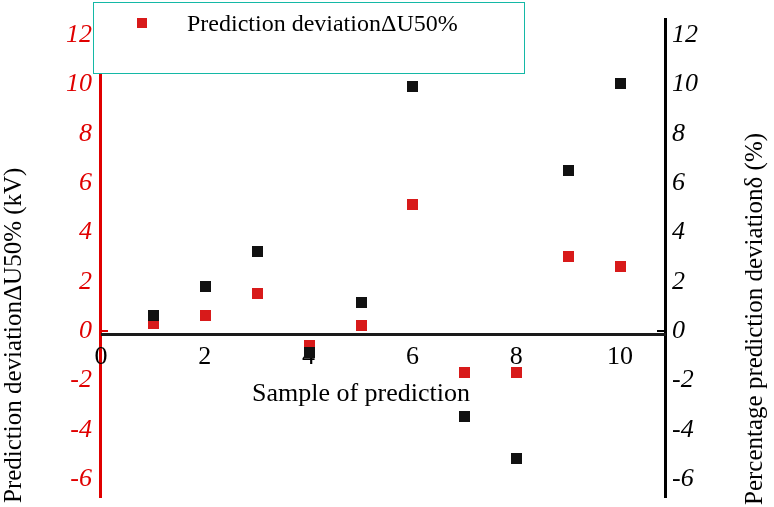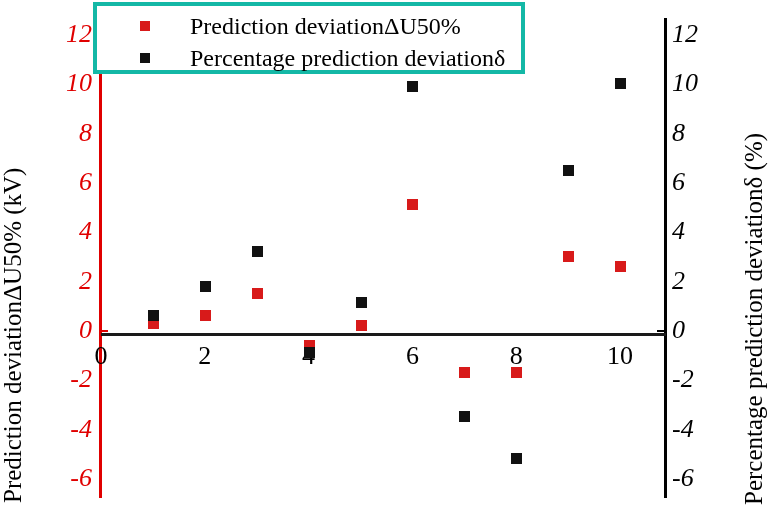--- a/index.html
+++ b/index.html
@@ -62,21 +62,21 @@
   }
 
   
   .pt{position:absolute;width:11px;height:11px;}
   .pt.red{background:#d81a1a;}
   .pt.black{background:#111111;}
 
   
   #legend{
     position:absolute;left:93px;top:2px;width:432px;height:72px;
-    border:4px solid #14b8a6;background:#fff;
+    border:1px solid #14b8a6;background:#fff;
     box-sizing:border-box;
     padding:4px 0 0 0;
   }
   .legend-row{
     display:flex;align-items:center;height:32px;
   }
   .legend-swatch{width:10px;height:10px;margin-left:43px;}
   .legend-swatch.red{background:#d81a1a;}
   .legend-swatch.black{background:#111;}
   .legend-text{
@@ -85,20 +85,21 @@
 </style>
 </head>
 <body>
 
 <div id="figure">
 
   <div class="vtitle" id="ytitle-left">Prediction deviationΔU50% (kV)</div>
 
   <div class="vtitle" id="ytitle-right">Percentage prediction deviationδ (%)</div>
 
+  <div id="xtitle">Sample of prediction</div>
 
   <div id="axis-left"></div>
   <div id="axis-right"></div>
   <div id="axis-x"></div>
 
   <div id="ylabels-left">
       <div class="ylab ylab-left" style="top: 21px;">12</div>
       <div class="ylab ylab-left" style="top: 70.3333px;">10</div>
       <div class="ylab ylab-left" style="top: 119.667px;">8</div>
       <div class="ylab ylab-left" style="top: 169px;">6</div>
@@ -152,19 +153,15 @@
       <div class="pt black" style="left: 511.2px; top: 453.267px;"></div>
       <div class="pt black" style="left: 563.1px; top: 164.667px;"></div>
       <div class="pt black" style="left: 615px; top: 78.3333px;"></div>
     </div>
 
   <div id="legend">
     <div class="legend-row">
       <span class="legend-swatch red"></span>
       <span class="legend-text">Prediction deviationΔU50%</span>
     </div>
-    <div class="legend-row">
-      <span class="legend-swatch black"></span>
-      <span class="legend-text">Percentage prediction deviationδ</span>
-    </div>
   </div>
 
 </div>
 
 </body></html>

